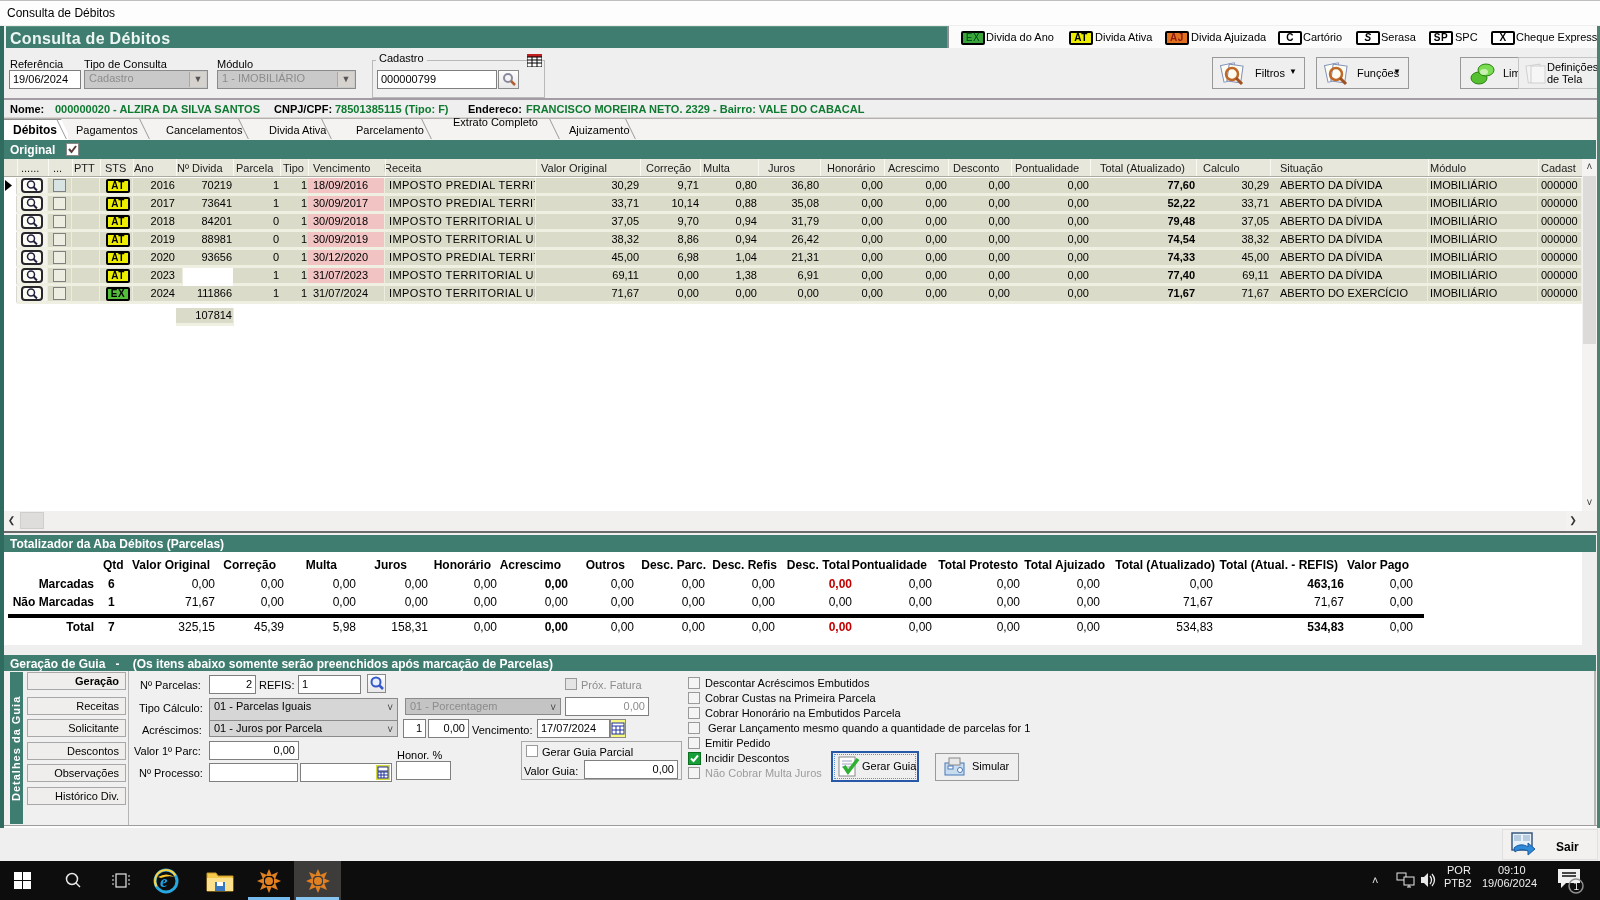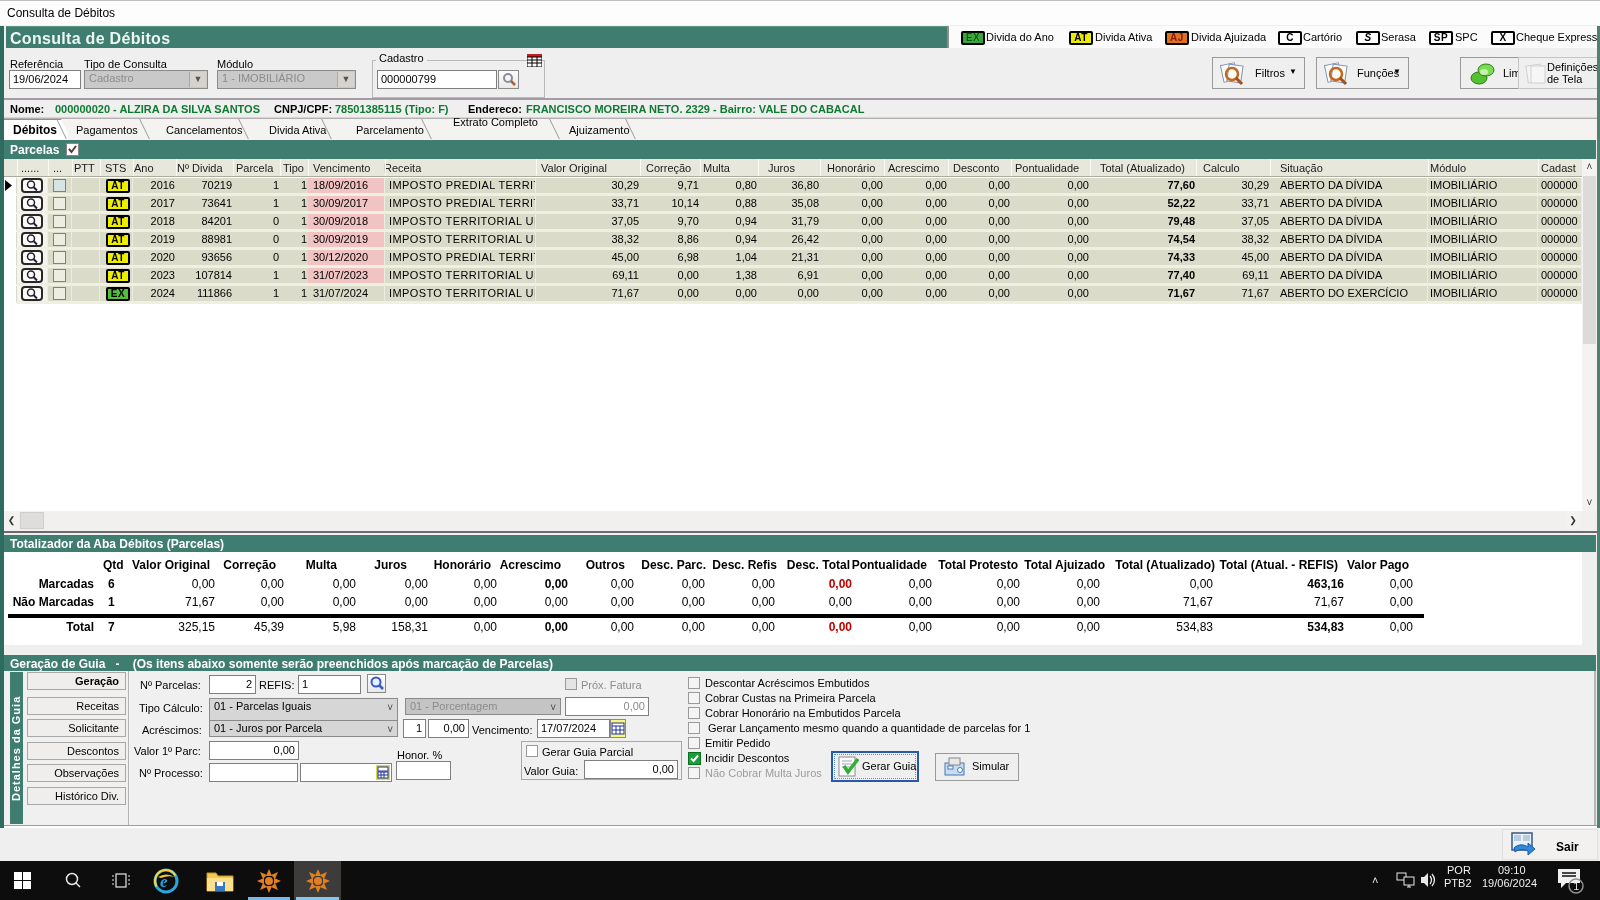--- a/index.html
+++ b/index.html
@@ -148,21 +148,21 @@
  <div class="lbl b" style="left:13px;top:123px;font-size:12px;">Débitos</div>
  <div class="lbl" style="left:76px;top:124px;">Pagamentos</div>
  <div class="lbl" style="left:166px;top:124px;">Cancelamentos</div>
  <div class="lbl" style="left:269px;top:124px;">Divida Ativa</div>
  <div class="lbl" style="left:356px;top:124px;">Parcelamento</div>
  <div class="lbl" style="left:453px;top:116px;">Extrato Completo</div>
  <div class="lbl" style="left:569px;top:124px;">Ajuizamento</div>
 </div>
 
 <div class="abs teal" style="left:4px;top:140px;width:1592px;height:19px;"></div>
-<div class="abs tbartxt" style="left:10px;top:143px;">Parcelas</div>
+<div class="abs tbartxt" style="left:10px;top:143px;">Original</div>
 <div class="abs" style="left:66px;top:143px;width:13px;height:13px;background:#FFF;border:1px solid #888;box-sizing:border-box;"><svg width="11" height="11" viewBox="0 0 11 11">
       <path d="M2 5 L4.5 8 L9 2" fill="none" stroke="#5A3A3A" stroke-width="2"></path>
     </svg></div>
 
 <div id="grid"></div>
 <div class="ghead" id="ghead">
     <span style="left:17px;">......</span>
     <span style="left:49px;">...</span>
     <span style="left:70px;">PTT</span>
     <span style="left:101px;">STS</span>
@@ -367,21 +367,21 @@
         <line x1="10.5" y1="7" x2="14" y2="10.5" stroke="#202040" stroke-width="2"></line>
       </svg></div>
     <div class="cbx" style="left:53px;top:251px;"></div>
     <div class="row" style="top:268px;">
       <span class="c" style="left:0;width:12px;background:#FFF;border-bottom-color:#FFF;border-right-color:#D8D8D0;"></span>
       <span class="c" style="left:13px;width:30px;background:#F4F4EC;"></span>
       <span class="c " style="left:44px;width:23px;"> </span>
       <span class="c " style="left:68px;width:27px;"></span>
       <span class="c " style="left:96px;width:32px;"><span class="badge" style="margin-left:6px;">AT</span></span>
       <span class="c num" style="left:129px;width:42px;padding-right:7px;">2023</span>
-      <span class="c num" style="left:172px;width:56px;padding-right:1px;">107814</span>
+      <span class="c num" style="left:172px;width:56px;padding-right:1px;margin-top:40px;">107814</span>
       <span class="c num" style="left:229px;width:46px;padding-right:8px;">1</span>
       <span class="c num" style="left:276px;width:27px;">1</span>
       <span class="c pink" style="left:304px;width:76px;"><span style="padding-left:5px;">31/07/2023</span></span>
       <span class="c " style="left:381px;width:150px;"><span style="padding-left:4px;letter-spacing:0.4px;">IMPOSTO TERRITORIAL URI</span></span>
       <span class="c num" style="left:532px;width:103px;">69,11</span>
       <span class="c num" style="left:636px;width:59px;">0,00</span>
       <span class="c num" style="left:696px;width:57px;">1,38</span>
       <span class="c num" style="left:754px;width:61px;padding-right:1px;">6,91</span>
       <span class="c num" style="left:816px;width:63px;">0,00</span>
       <span class="c num" style="left:880px;width:63px;">0,00</span>

